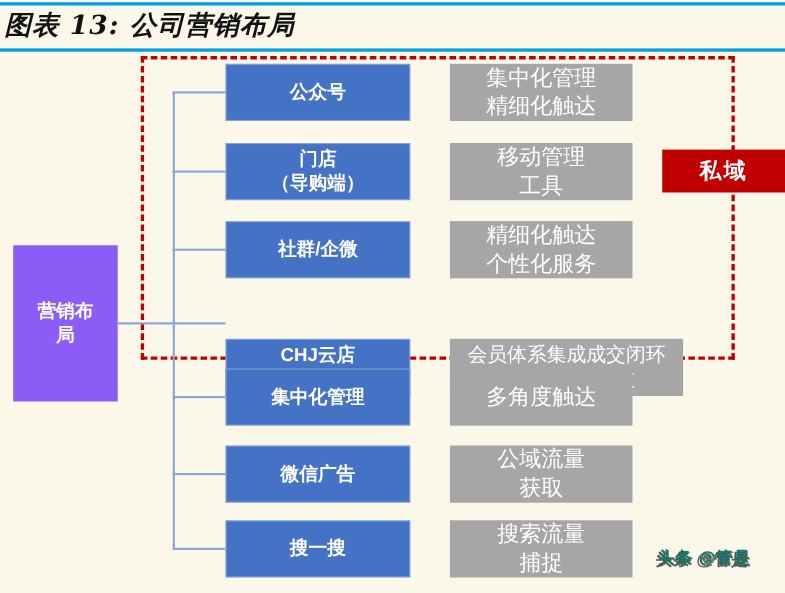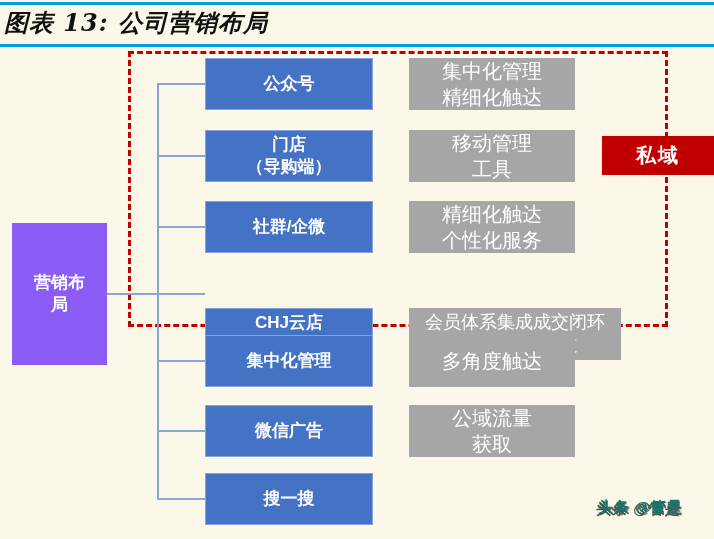--- a/index.html
+++ b/index.html
@@ -120,18 +120,20 @@
 私域直播主渠道</div>
 
   <div class="node channel-node r5">集中化管理</div>
   <div class="node desc-node r5">多角度触达</div>
 
   <div class="node channel-node r6">微信广告</div>
   <div class="node desc-node r6">公域流量
 获取</div>
 
   <div class="node channel-node r7">搜一搜</div>
+  <div class="node desc-node r7">搜索流量
+捕捉</div>
 
   <div class="private-badge">私域</div>
 
   <div class="watermark">头条 @管是</div>
 
 </div>
 
 </body></html>

